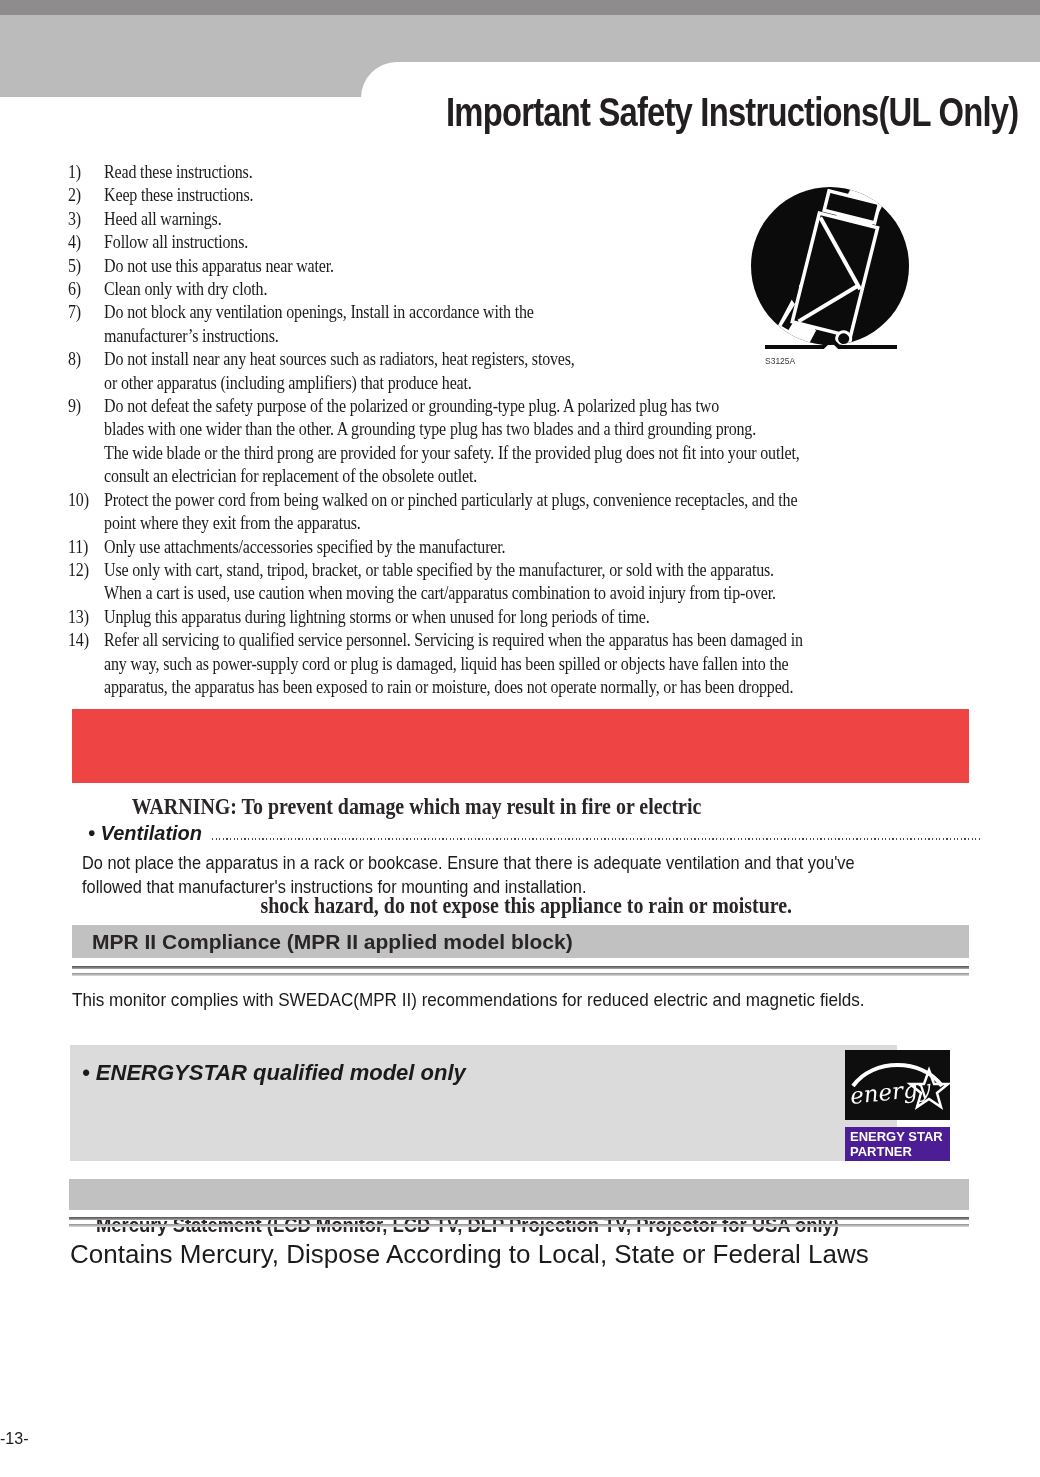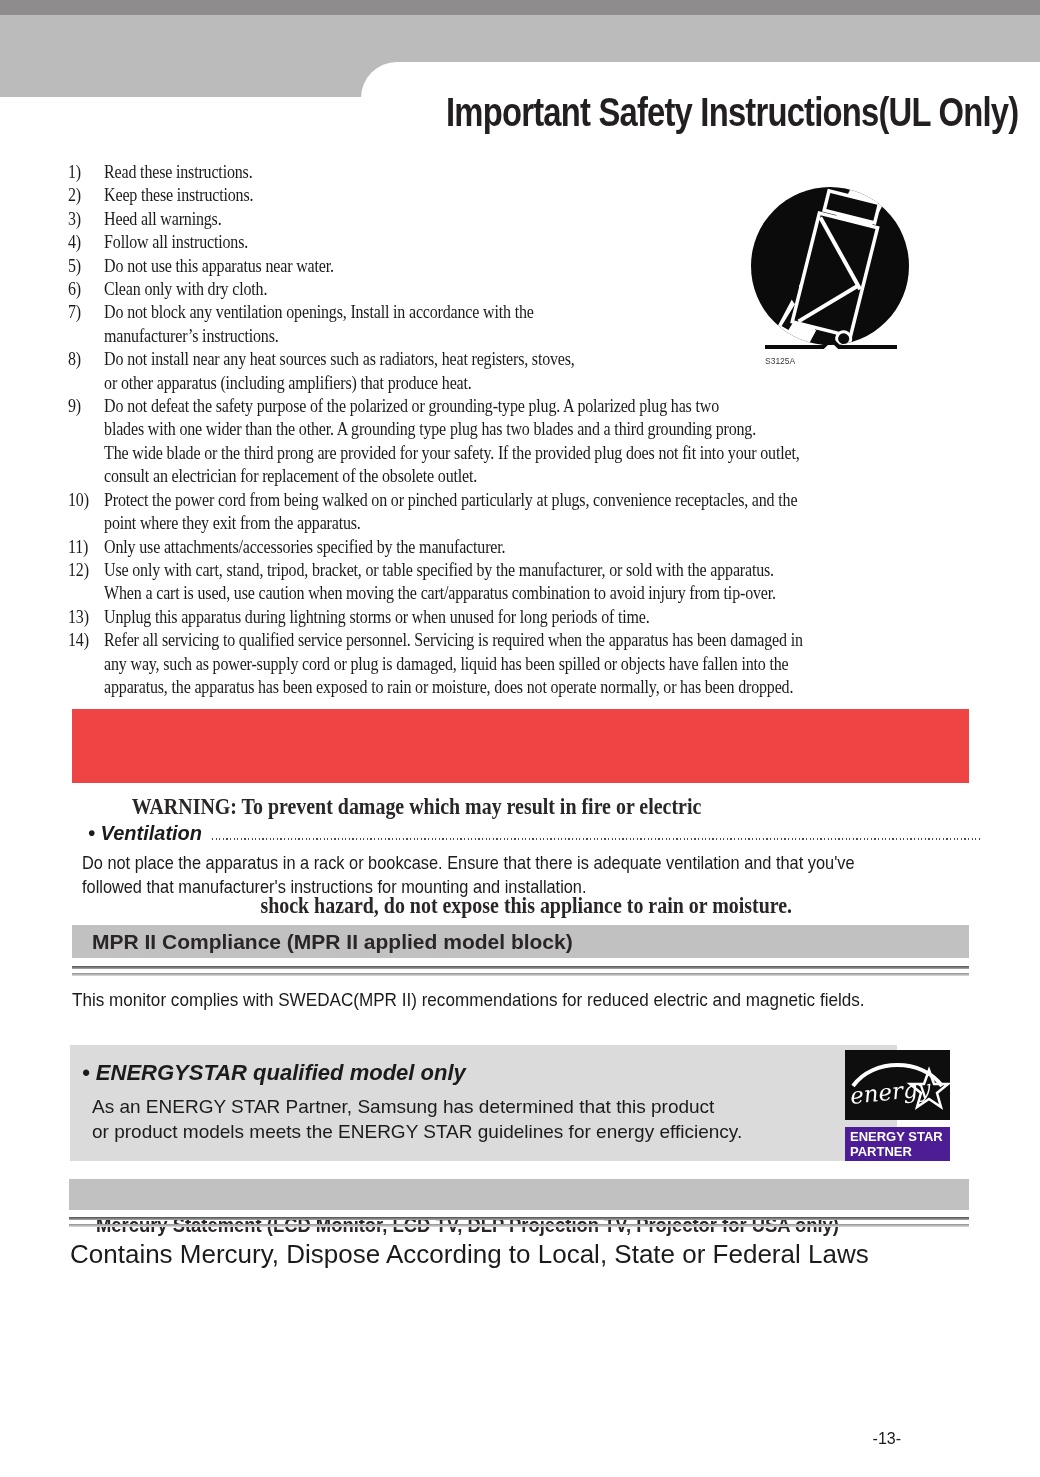--- a/index.html
+++ b/index.html
@@ -111,21 +111,21 @@
   .energy-logo{position:absolute;left:775px;top:5px;width:105px;}
   .energy-logo-bottom{
     margin-top:3px;width:105px;height:34px;background:#4c1d95;
     color:#ffffff;font-family:"Liberation Sans", sans-serif;
     font-weight:bold;font-size:13px;line-height:15px;
     padding:2px 0 0 5px;box-sizing:border-box;white-space:pre;
   }
 
   
   .page-number{
-    position:absolute;left:0;top:1430px;width:901px;text-align:right;
+    position:absolute;left:0;top:1430px;width:901px;text-align:left;
     font-family:"Liberation Sans", sans-serif;font-size:16px;
   }
 </style>
 </head>
 <body>
 
 <div class="header-band"></div>
 <div class="header-topbar"></div>
 <div class="header-curve"></div>
 <div class="page-title">Important Safety Instructions(UL Only)</div>
@@ -242,22 +242,20 @@
 <div class="section-bar mpr-bar">MPR II Compliance (MPR II applied model block)</div>
 <div class="double-rule" id="mpr-rule">
   <div class="rule-a"></div>
     <div class="rule-gap"></div>
     <div class="rule-b"></div>
 </div>
 <div class="mpr-body">This monitor complies with SWEDAC(MPR II) recommendations for reduced electric and magnetic fields.</div>
 
 <div class="energy-box">
   <div class="energy-title">• ENERGYSTAR qualified model only</div>
-  <div class="energy-body">As an ENERGY STAR Partner, Samsung has determined that this product
-or product models meets the ENERGY STAR guidelines for energy efficiency.</div>
   <div class="energy-logo">
     <svg width="105" height="70" viewBox="0 0 105 70">
       <rect width="105" height="70" fill="#0e0e0e"></rect>
       <path d="M8 36 C28 8 77 8 97 36" stroke="#ffffff" stroke-width="4" fill="none"></path>
       <path d="M84 20 L89 34 L103 34 L92 43 L96 57 L84 49 L72 57 L76 43 L65 34 L79 34 Z" fill="none" stroke="#ffffff" stroke-width="2.5"></path>
       <text x="6" y="54" font-family="DejaVu Serif, serif" font-style="italic" font-size="23" fill="#ffffff" transform="rotate(-6 6 54)">energy</text>
     </svg>
     <div class="energy-logo-bottom">ENERGY STAR
 PARTNER</div>
   </div>

